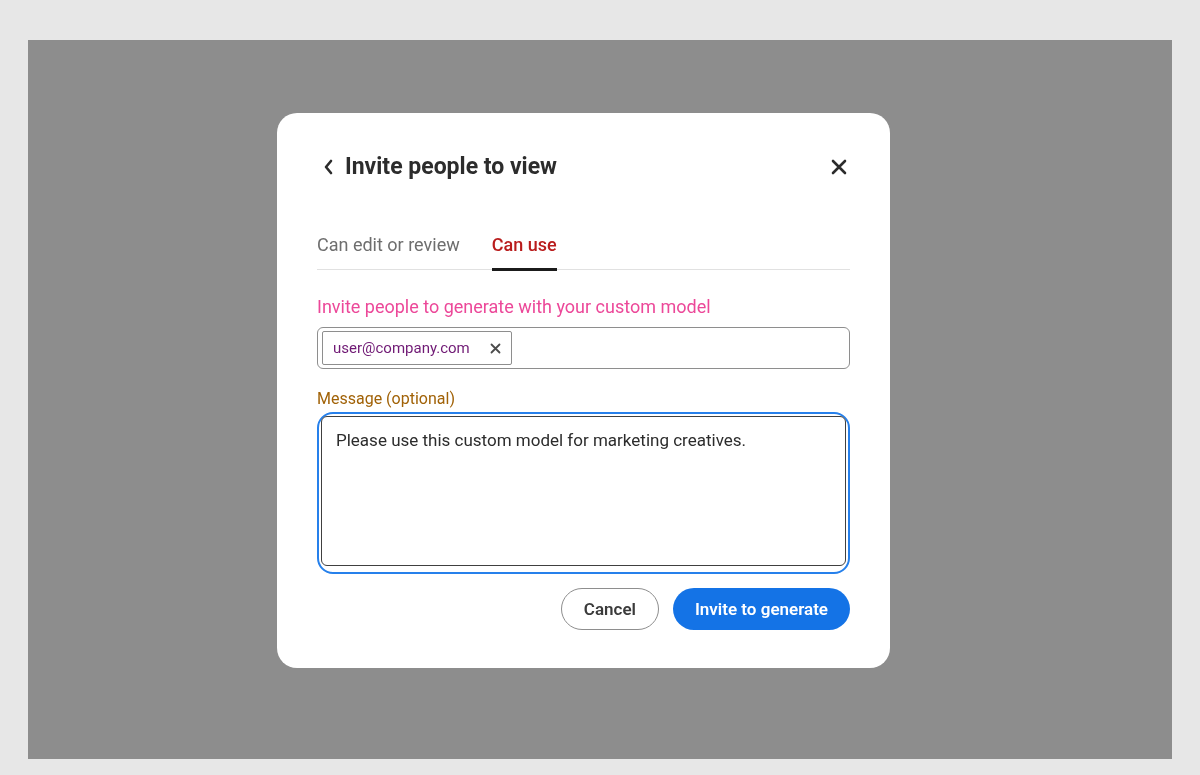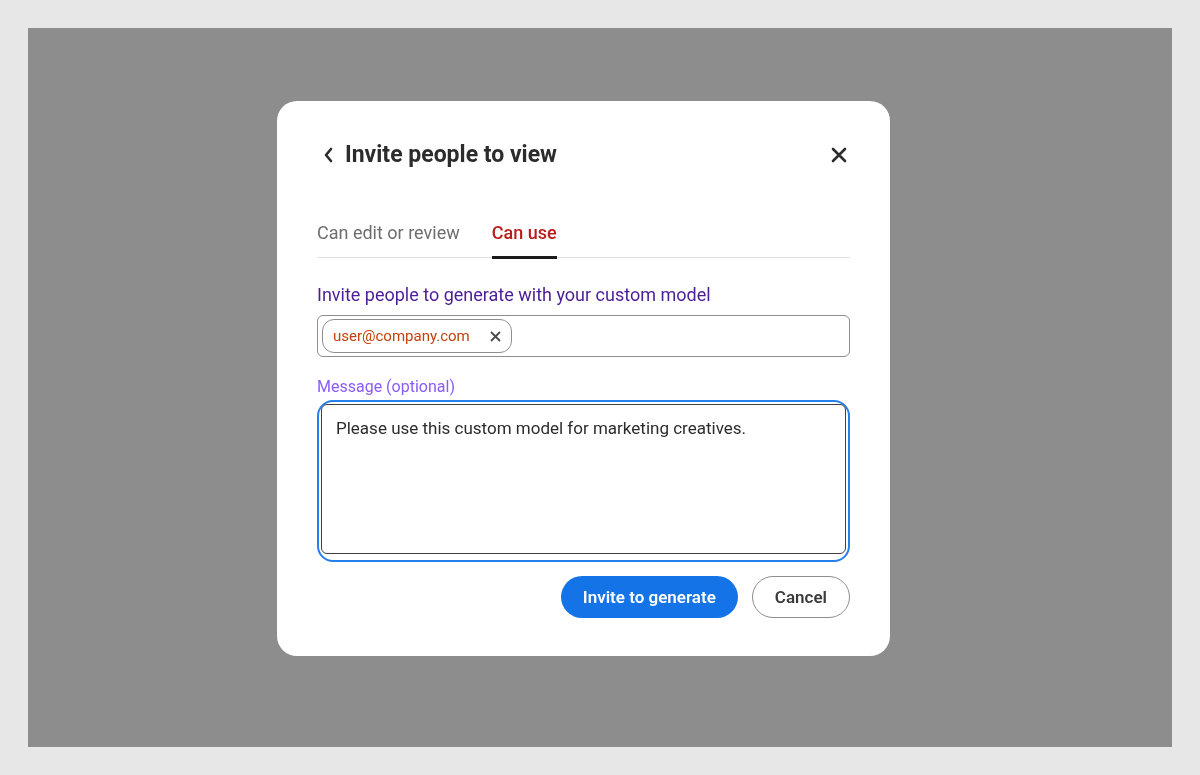--- a/index.html
+++ b/index.html
@@ -7,21 +7,21 @@
     padding: 0;
     width: 1200px;
     height: 775px;
     background: #e7e7e7;
     font-family: -apple-system, BlinkMacSystemFont, "Segoe UI", Roboto, "Helvetica Neue", Arial, sans-serif;
     color: #2c2c2c;
   }
   .outer-frame {
     position: absolute;
     left: 28px;
-    top: 28px;
+    top: 40px;
     width: 1144px;
     height: 719px;
     background: #8d8d8d;
   }
   .dialog {
     position: absolute;
     left: 249px;
     top: 73px;
     width: 613px;
     background: #ffffff;
@@ -82,55 +82,55 @@
     position: absolute;
     left: 0;
     right: 0;
     bottom: -1.5px;
     height: 3px;
     background: #1b1b1b;
   }
   .section-label {
     margin-top: 26px;
     font-size: 18px;
-    color: #4c1d95;
+    color: #ec4899;
   }
   .email-input-wrap {
     margin-top: 10px;
     border: 1px solid #8e8e8e;
     border-radius: 6px;
     min-height: 42px;
     display: flex;
     align-items: center;
     padding: 2px 4px;
     box-sizing: border-box;
   }
   .email-chip {
     display: inline-flex;
     align-items: center;
     border: 1px solid #8e8e8e;
-    border-radius: 12px;
+    border-radius: 2px;
     height: 32px;
     padding: 0 8px 0 10px;
     font-size: 15px;
-    color: #c2410c;
+    color: #701a75;
     background: #ffffff;
     gap: 12px;
   }
   .chip-close {
     width: 14px;
     height: 14px;
     margin-left: 7px;
     cursor: pointer;
     display:flex;align-items:center;justify-content:center;
   }
   .msg-label {
     margin-top: 20px;
     font-size: 16px;
-    color: #8b5cf6;
+    color: #a16207;
   }
   .msg-box-outer {
     margin-top: 4px;
     border: 2px solid #2680eb;
     border-radius: 16px;
     padding: 2px;
   }
   .msg-box {
     width: 100%;
     height: 150px;
@@ -214,19 +214,19 @@
         </span>
       </div>
     </div>
 
     <div class="msg-label">Message (optional)</div>
     <div class="msg-box-outer">
       <textarea class="msg-box" style="">Please use this custom model for marketing creatives.</textarea>
     </div>
 
     <div class="footer-buttons">
+      <div class="btn btn-secondary">Cancel</div>
       <div class="btn btn-primary">Invite to generate</div>
-      <div class="btn btn-secondary">Cancel</div>
     </div>
 
   </div>
 
 </div>
 
 </body></html>

